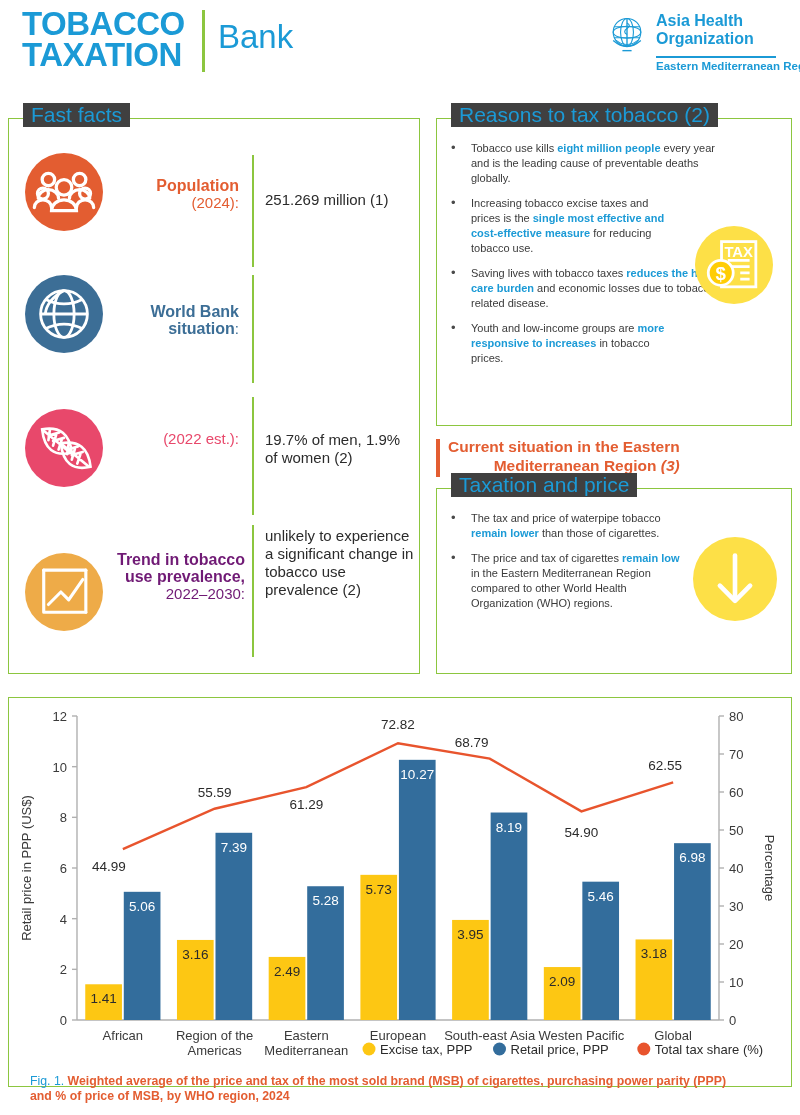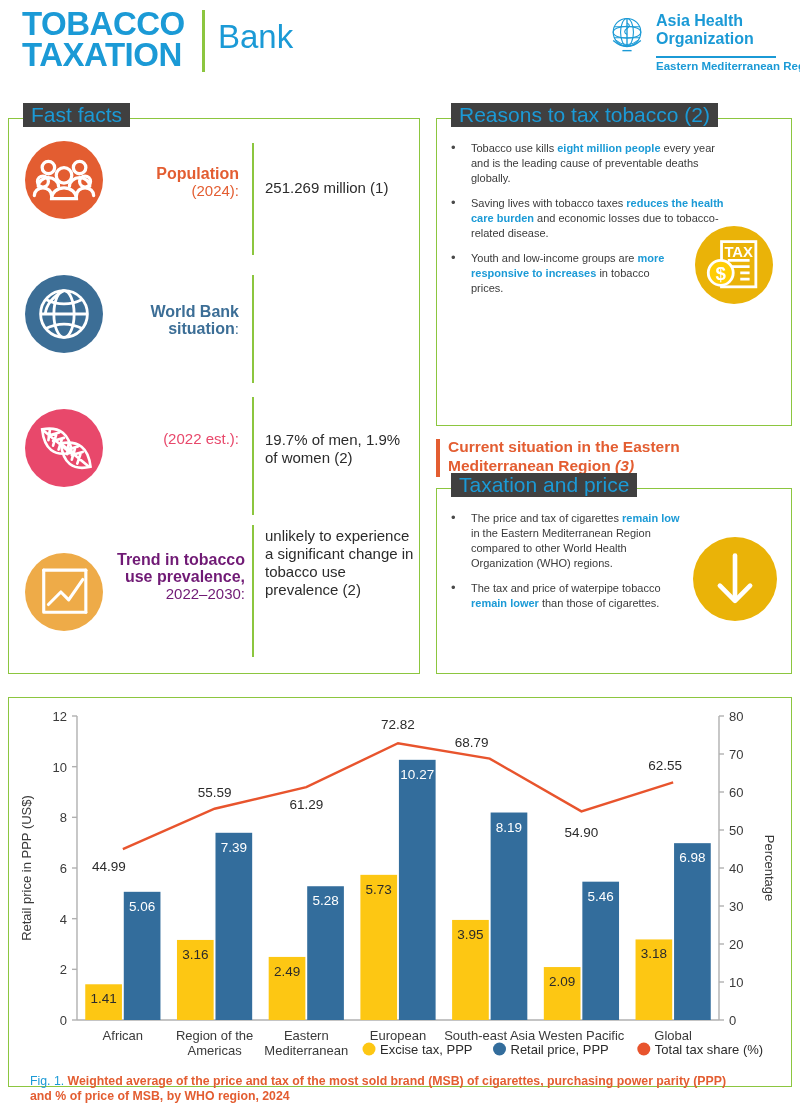--- a/index.html
+++ b/index.html
@@ -48,24 +48,24 @@
 
   
   #reasons{left:436px;top:118px;width:356px;height:308px;}
   #taxprice{left:436px;top:488px;width:356px;height:186px;}
   ul.bul{list-style:none;margin:0;padding:0;}
   ul.bul li{position:relative;padding-left:34px;margin-bottom:10px;font-size:11px;line-height:15px;color:#3a3a3a;}
   ul.bul li:before{content:"\2022";position:absolute;left:14px;top:-1px;color:#4a4a4a;font-size:13px;}
   b.hl{color:#1b9ad6;}
   #cursit{position:absolute;left:436px;top:437px;width:340px;}
   #cursit-bar{position:absolute;left:0;top:2px;width:4px;height:38px;background:#e35d31;}
-  #cursit-text{position:absolute;left:12px;top:0px;font-weight:bold;font-size:15.5px;line-height:19px;color:#e35d31;}
+  #cursit-text{position:absolute;left:12px;top:0px;font-weight:bold;font-size:15.5px;line-height:19px;color:#e35d31;text-align:right;}
   #cursit-text i{font-style:italic;}
 
-  .circ-icon{position:absolute;border-radius:50%;background:#eab308;}
+  .circ-icon{position:absolute;border-radius:50%;background:#fde047;}
 
   
   #chartpanel{left:8px;top:697px;width:784px;height:390px;}
   #chart{position:absolute;left:0;top:0;width:784px;height:390px;}
   #figcaption{position:absolute;left:30px;top:1074px;width:700px;font-size:12.3px;line-height:15px;}
   #figcaption .fignum{color:#1b9ad6;font-weight:normal;}
   #figcaption .figtxt{color:#e35d31;font-weight:bold;}
 </style>
 </head>
 <body>
@@ -101,21 +101,21 @@
       <div>Organization</div>
     </div>
     <div id="who-rule"></div>
     <div id="who-region">Eastern Mediterranean Region</div>
   </div>
 </div>
 
 <div class="panel" id="fastfacts">
   <div class="panel-legend">Fast facts</div>
 
-  <div class="ff-row" style="top:14px;height:130px;">
+  <div class="ff-row" style="top:26px;height:130px;">
     <div class="ff-icon" style="left:16px;top:8px;background:#e35d31;">
       <svg viewBox="0 0 100 100" width="78" height="78">
         <g fill="none" stroke="#ffffff" stroke-width="4.2" stroke-linecap="round">
           <circle cx="50" cy="44" r="10"></circle>
           <path d="M34 74 a16 14 0 0 1 32 0 z"></path>
           <circle cx="30" cy="34" r="8"></circle>
           <path d="M17 58 a13 11 0 0 1 26 0"></path>
           <circle cx="70" cy="34" r="8"></circle>
           <path d="M57 58 a13 11 0 0 1 26 0"></path>
           <circle cx="23" cy="52" r="7"></circle>
@@ -188,20 +188,21 @@
     </div>
     <div class="ff-vsep" style="left:243px;top:0px;height:132px;"></div>
     <div class="ff-value" style="left:256px;top:2px;width:150px;">unlikely to experience a significant change in tobacco use prevalence (2)</div>
   </div>
 </div>
 
 <div class="panel" id="reasons">
   <div class="panel-legend">Reasons to tax tobacco (2)</div>
   <ul class="bul" style="margin-top:22px;width:290px;">
     <li><span>Tobacco use kills </span><b class="hl">eight million people</b><span> every year and is the leading cause of preventable deaths globally.</span></li>
+    <li style="width:200px;"><span>Increasing tobacco excise taxes and prices is the </span><b class="hl">single most effective and cost-effective measure</b><span> for reducing tobacco use.</span></li>
     <li><span>Saving lives with tobacco taxes </span><b class="hl">reduces the health care burden</b><span> and economic losses due to tobacco-related disease.</span></li>
     <li style="width:200px;"><span>Youth and low-income groups are </span><b class="hl">more responsive to increases</b><span> in tobacco prices.</span></li>
   </ul>
   <div class="circ-icon" style="left:258px;top:107px;width:78px;height:78px;">
     <svg viewBox="0 0 100 100" width="78" height="78">
       <g fill="none" stroke="#ffffff" stroke-width="3.6">
         <rect x="34" y="20" width="44" height="58"></rect>
         <path d="M42 44 H70 M42 52 H70 M58 60 H70 M58 68 H70"></path>
       </g>
       <text x="56" y="40" fill="#ffffff" font-size="19" font-weight="bold" text-anchor="middle" font-family="Liberation Sans, sans-serif">TAX</text>
@@ -215,22 +216,22 @@
   <div id="cursit-bar"></div>
   <div id="cursit-text">
     <span>Current situation in the Eastern</span><br>
     <span>Mediterranean Region </span><i>(3)</i>
   </div>
 </div>
 
 <div class="panel" id="taxprice">
   <div class="panel-legend">Taxation and price</div>
   <ul class="bul" style="margin-top:22px;width:250px;">
+    <li><span>The tax and price of waterpipe tobacco </span><b class="hl">remain lower</b><span> than those of cigarettes.</span></li>
     <li><span>The price and tax of cigarettes </span><b class="hl">remain low</b><span> in the Eastern Mediterranean Region compared to other World Health Organization (WHO) regions.</span></li>
-    <li><span>The tax and price of waterpipe tobacco </span><b class="hl">remain lower</b><span> than those of cigarettes.</span></li>
   </ul>
   <div class="circ-icon" style="left:256px;top:48px;width:84px;height:84px;">
     <svg viewBox="0 0 100 100" width="84" height="84">
       <g fill="none" stroke="#ffffff" stroke-width="5.5" stroke-linecap="round" stroke-linejoin="round">
         <path d="M50 22 V74"></path>
         <path d="M32 58 L50 76 L68 58"></path>
       </g>
     </svg>
   </div>
 </div>

